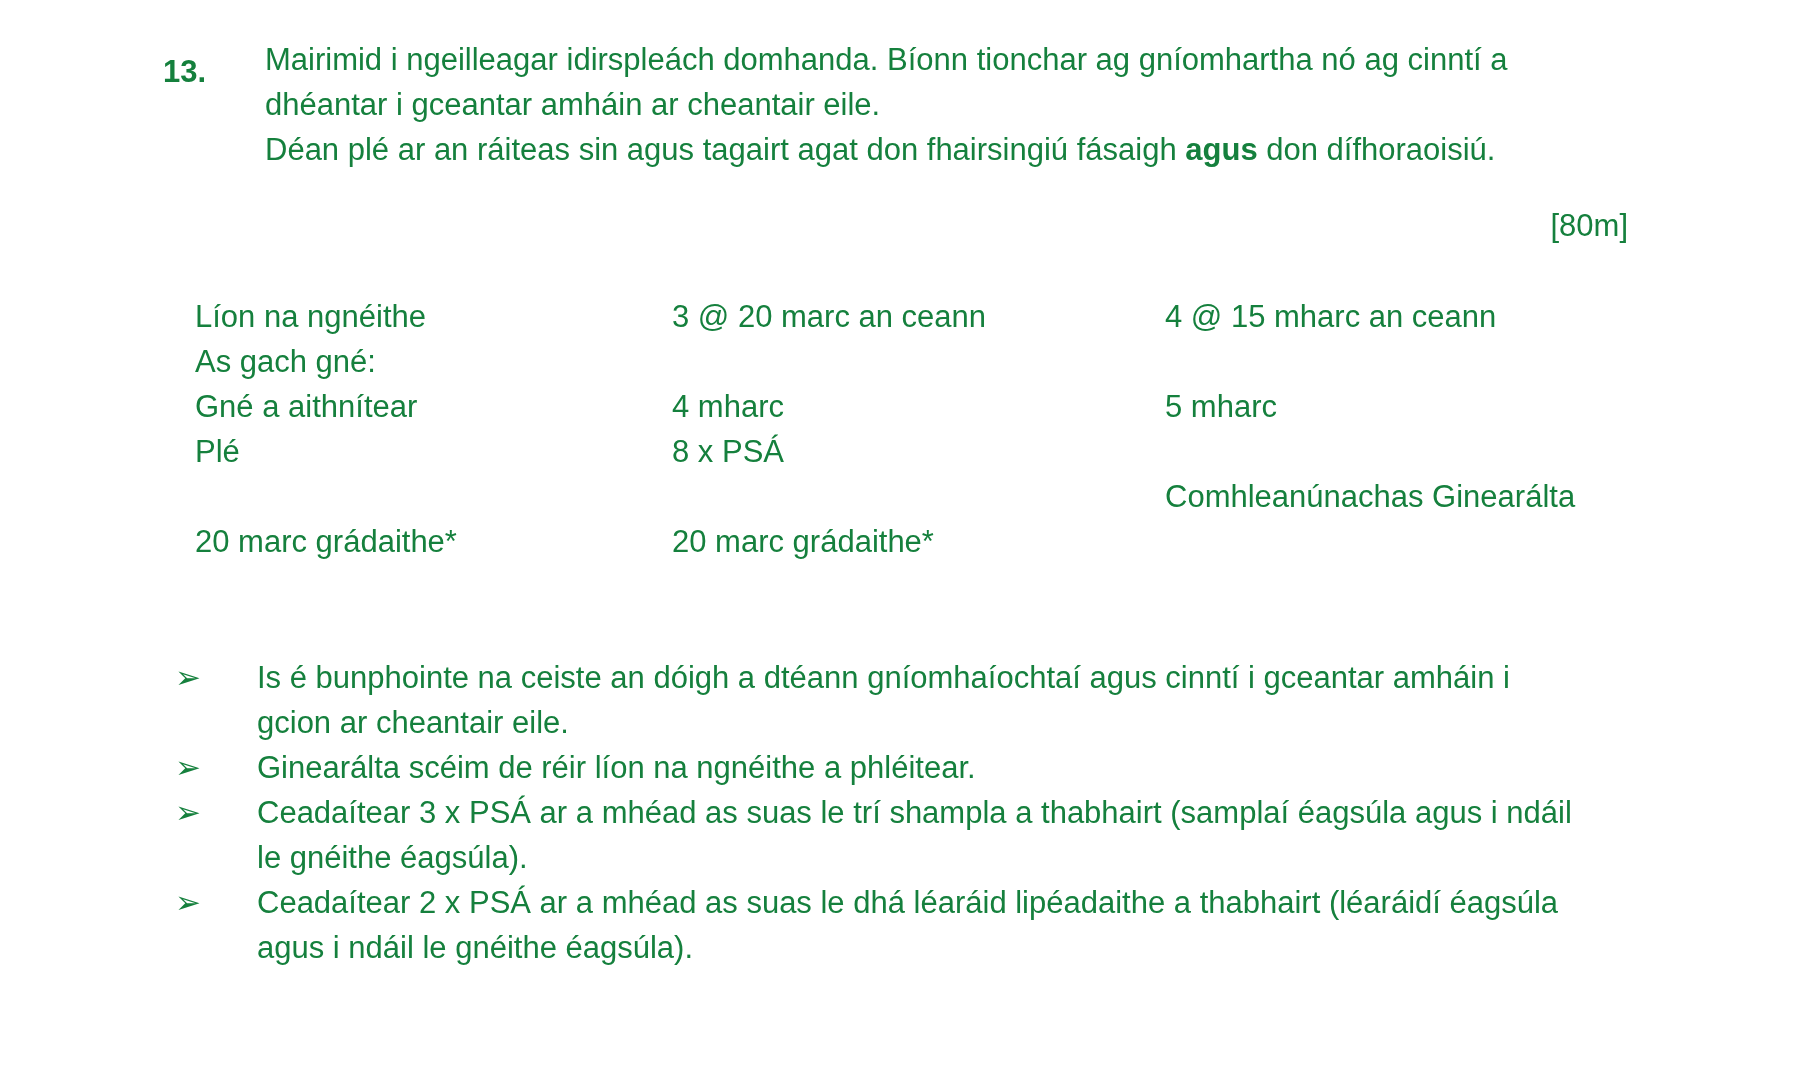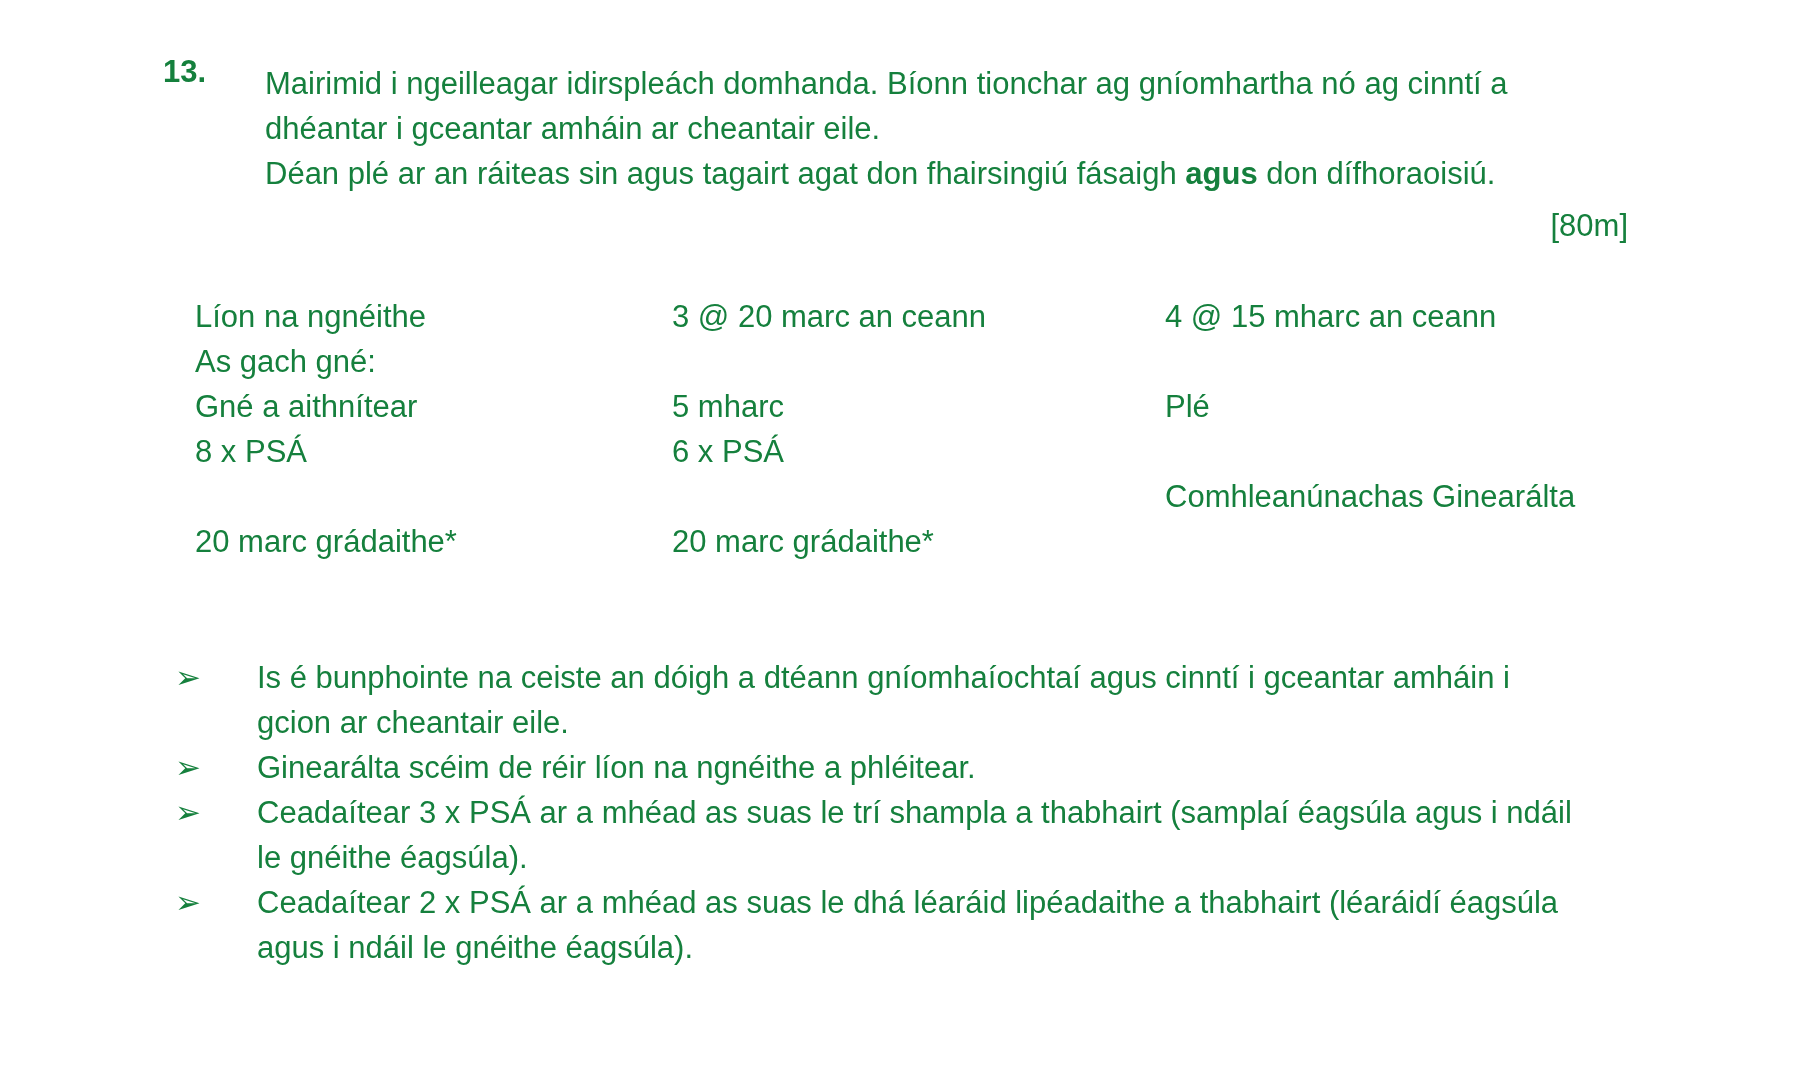--- a/index.html
+++ b/index.html
@@ -21,21 +21,21 @@
   }
   .qnum {
     position: absolute;
     left: 163px;
     top: 21px;
     font-weight: bold;
   }
   .qtext {
     position: absolute;
     left: 265px;
-    top: 33px;
+    top: 9px;
     width: 1400px;
   }
   .qtext .b { font-weight: bold; text-align: center; }
   .marks {
     position: absolute;
     top: 175px;
     right: 162px;
     font-weight: normal;
   }
   .mtable {
@@ -83,24 +83,24 @@
   <div class="marks">[80m]</div>
 
   <div class="mtable" id="mtable">
       <div class="cell">Líon na ngnéithe</div>
       <div class="cell">3 @ 20 marc an ceann</div>
       <div class="cell">4 @ 15 mharc an ceann</div>
       <div class="cell">As gach gné:</div>
       <div class="cell"></div>
       <div class="cell"></div>
       <div class="cell">Gné a aithnítear</div>
+      <div class="cell">4 mharc</div>
       <div class="cell">5 mharc</div>
       <div class="cell">Plé</div>
       <div class="cell">8 x PSÁ</div>
-      <div class="cell">6 x PSÁ</div>
       <div class="cell"></div>
       <div class="cell"></div>
       <div class="cell"></div>
       <div class="cell">Comhleanúnachas Ginearálta</div>
       <div class="cell">20 marc grádaithe*</div>
       <div class="cell">20 marc grádaithe*</div>
     </div>
 
   <div class="notes" id="notes">
       <div class="note">

